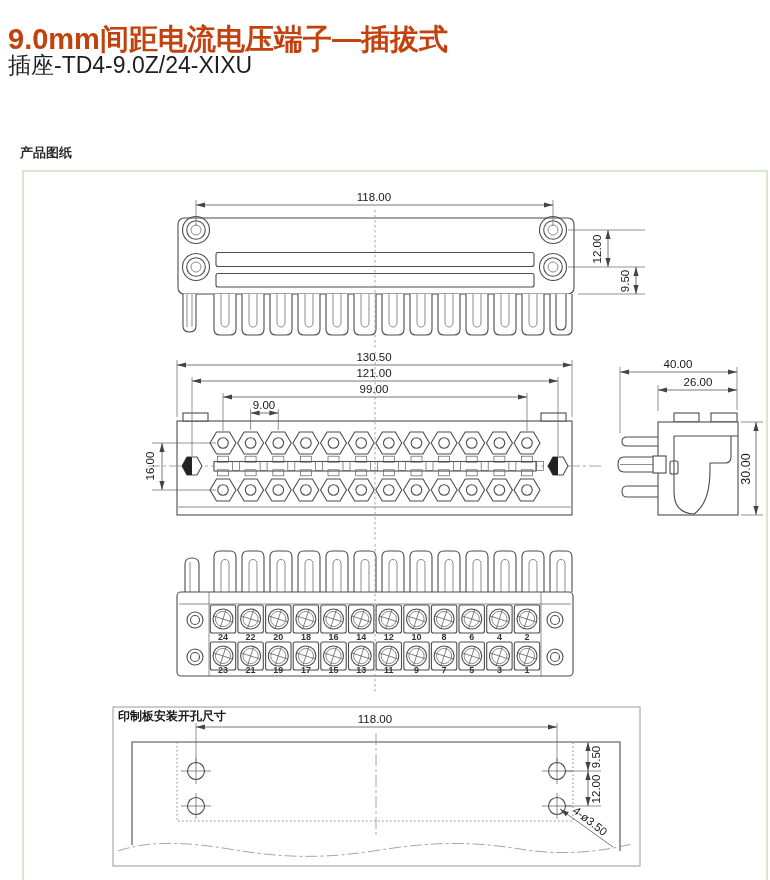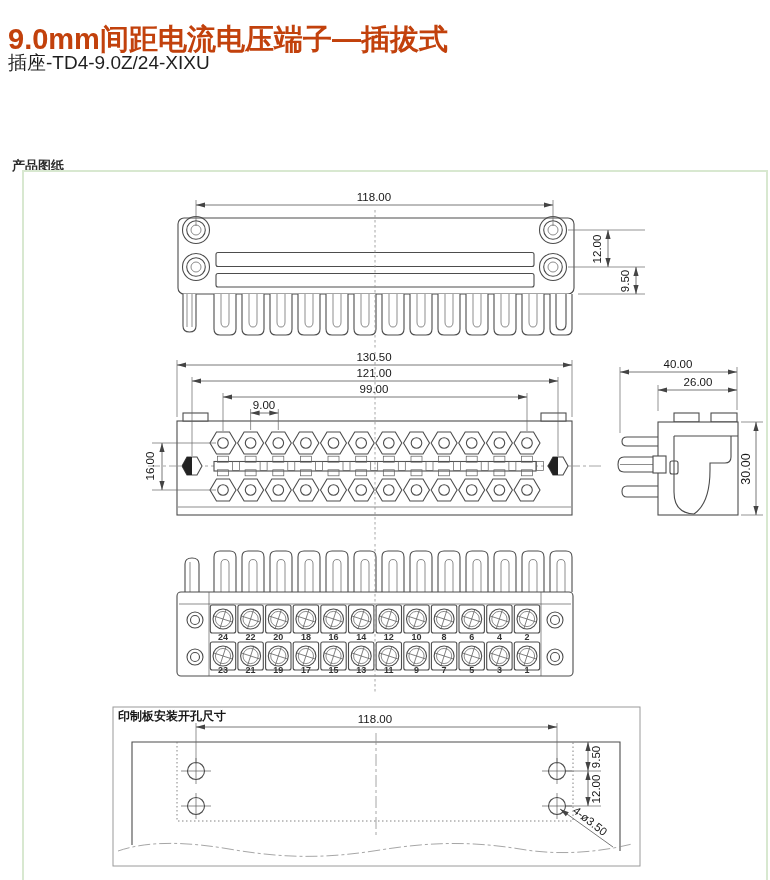--- a/index.html
+++ b/index.html
@@ -1,22 +1,22 @@
 <!DOCTYPE html>
 <html><head>
 <meta charset="utf-8">
 <style>
   html,body{margin:0;padding:0;}
   body{
     width:770px;height:880px;position:relative;overflow:hidden;background:#fff;
     font-family:"Liberation Sans","DejaVu Sans",sans-serif;
   }
   .title{position:absolute;left:8px;top:1px;font-size:29px;font-weight:700;color:#c2410c;letter-spacing:0;}
-  .model{position:absolute;left:8px;top:50px;font-size:19px;font-weight:400;color:#1e1e1e;}
-  .seclabel{position:absolute;left:12px;top:144px;font-size:13px;font-weight:700;color:#2b2b2b;margin-top:13px;}
+  .model{position:absolute;left:8px;top:50px;font-size:23px;font-weight:400;color:#1e1e1e;}
+  .seclabel{position:absolute;left:20px;top:144px;font-size:13px;font-weight:700;color:#2b2b2b;}
   .panel{position:absolute;left:22px;top:170px;width:746px;height:710px;box-sizing:border-box;
          background:#fff;border:2px solid #d8e8d0;border-bottom:none;}
   svg.drawing{position:absolute;left:0;top:0;}
   
   .geo{stroke:#4d4d4d;fill:none;stroke-width:1.1;}
   .geof{stroke:#4d4d4d;fill:#fff;stroke-width:1.1;}
   .thin{stroke:#5c5c5c;fill:none;stroke-width:0.7;}
   .dim{stroke:#555;fill:none;stroke-width:0.8;}
   .ext{stroke:#666;fill:none;stroke-width:0.7;}
   .cl{stroke:#8f8f8f;stroke-width:0.8;fill:none;stroke-dasharray:2.5 2.5;}

